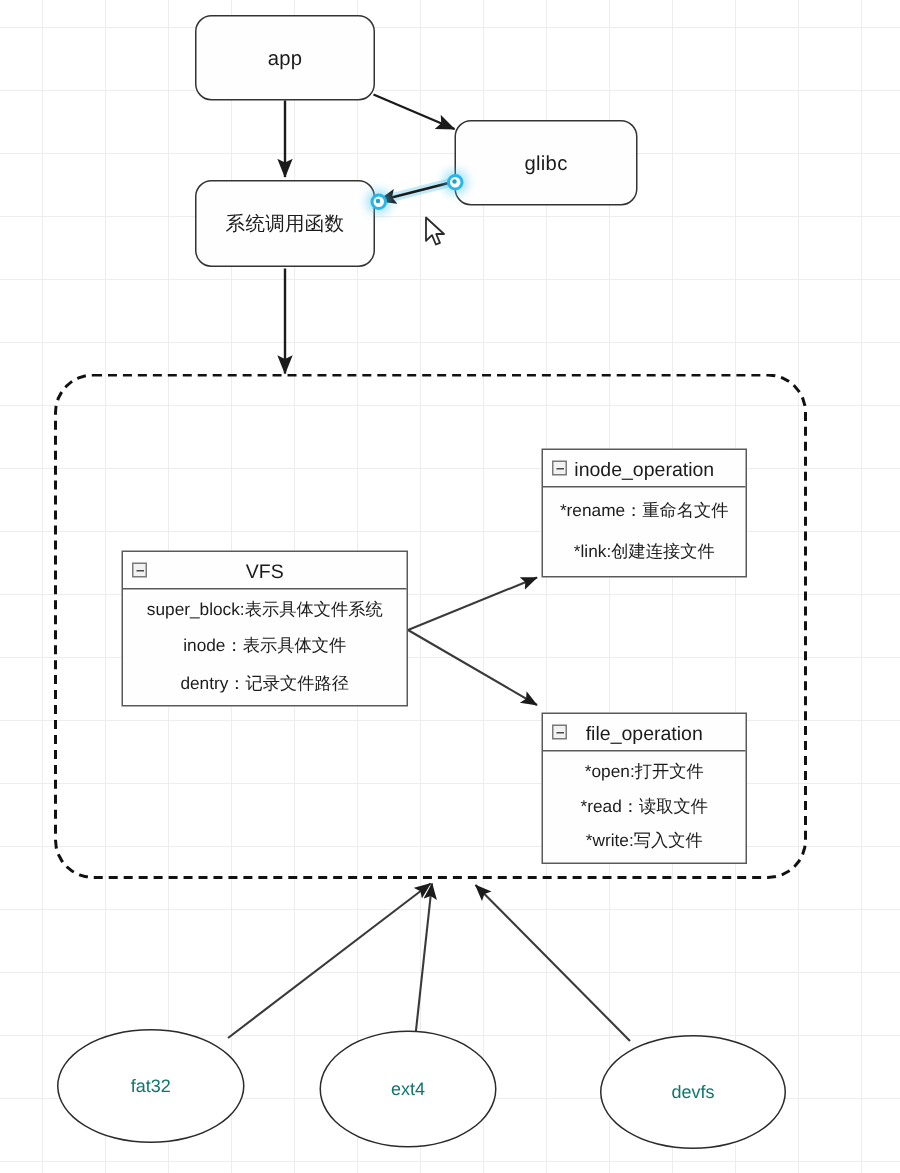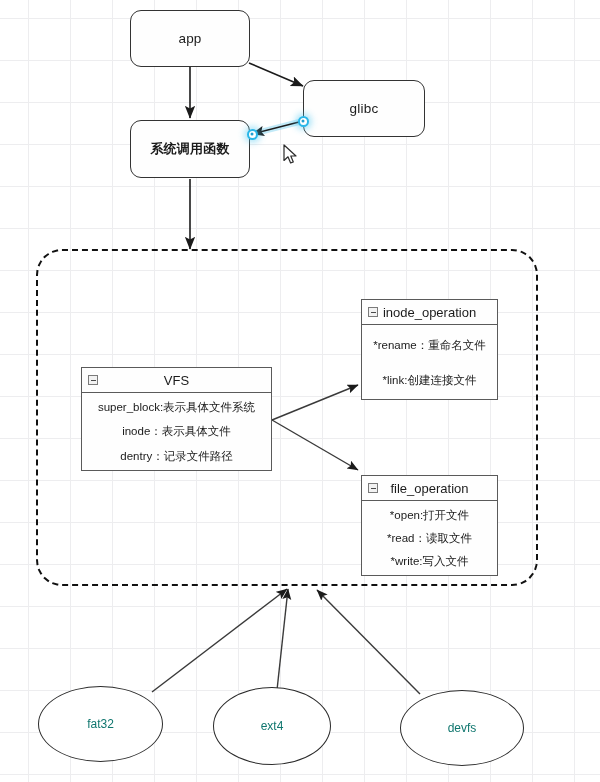--- a/index.html
+++ b/index.html
@@ -35,21 +35,21 @@
     background: #fefefe;
     border: 1.6px solid #333333;
     border-radius: 11px;
     display: flex;
     align-items: center;
     justify-content: center;
     font-size: 13.5px;
     color: #1b1b1b;
     letter-spacing: .2px;
   }
-  .rbox.cjk { font-size: 13px; font-weight: bold; }
+  .rbox.cjk { font-size: 13px; }
 
   
   .dash-container {
     position: absolute;
     box-sizing: border-box;
     border: 2.2px dashed #111111;
     border-radius: 26px;
     background: transparent;
   }
 
@@ -225,21 +225,21 @@
       <span class="cb-collapse"></span>
       <span>VFS</span>
     </div>
     <div class="cb-rows">
       <div class="cb-row">super_block:表示具体文件系统</div>
       <div class="cb-row">inode：表示具体文件</div>
       <div class="cb-row">dentry：记录文件路径</div>
     </div>
   </div>
 
-  <div class="classbox" style="left:361px; top:299px; width:137px; height:101px;">
+  <div class="classbox" style="left:361px; top:299px; width:137px; height:86px;">
     <div class="cb-header">
       <span class="cb-collapse"></span>
       <span>inode_operation</span>
     </div>
     <div class="cb-rows">
       <div class="cb-row">*rename：重命名文件</div>
       <div class="cb-row">*link:创建连接文件</div>
     </div>
   </div>
 

